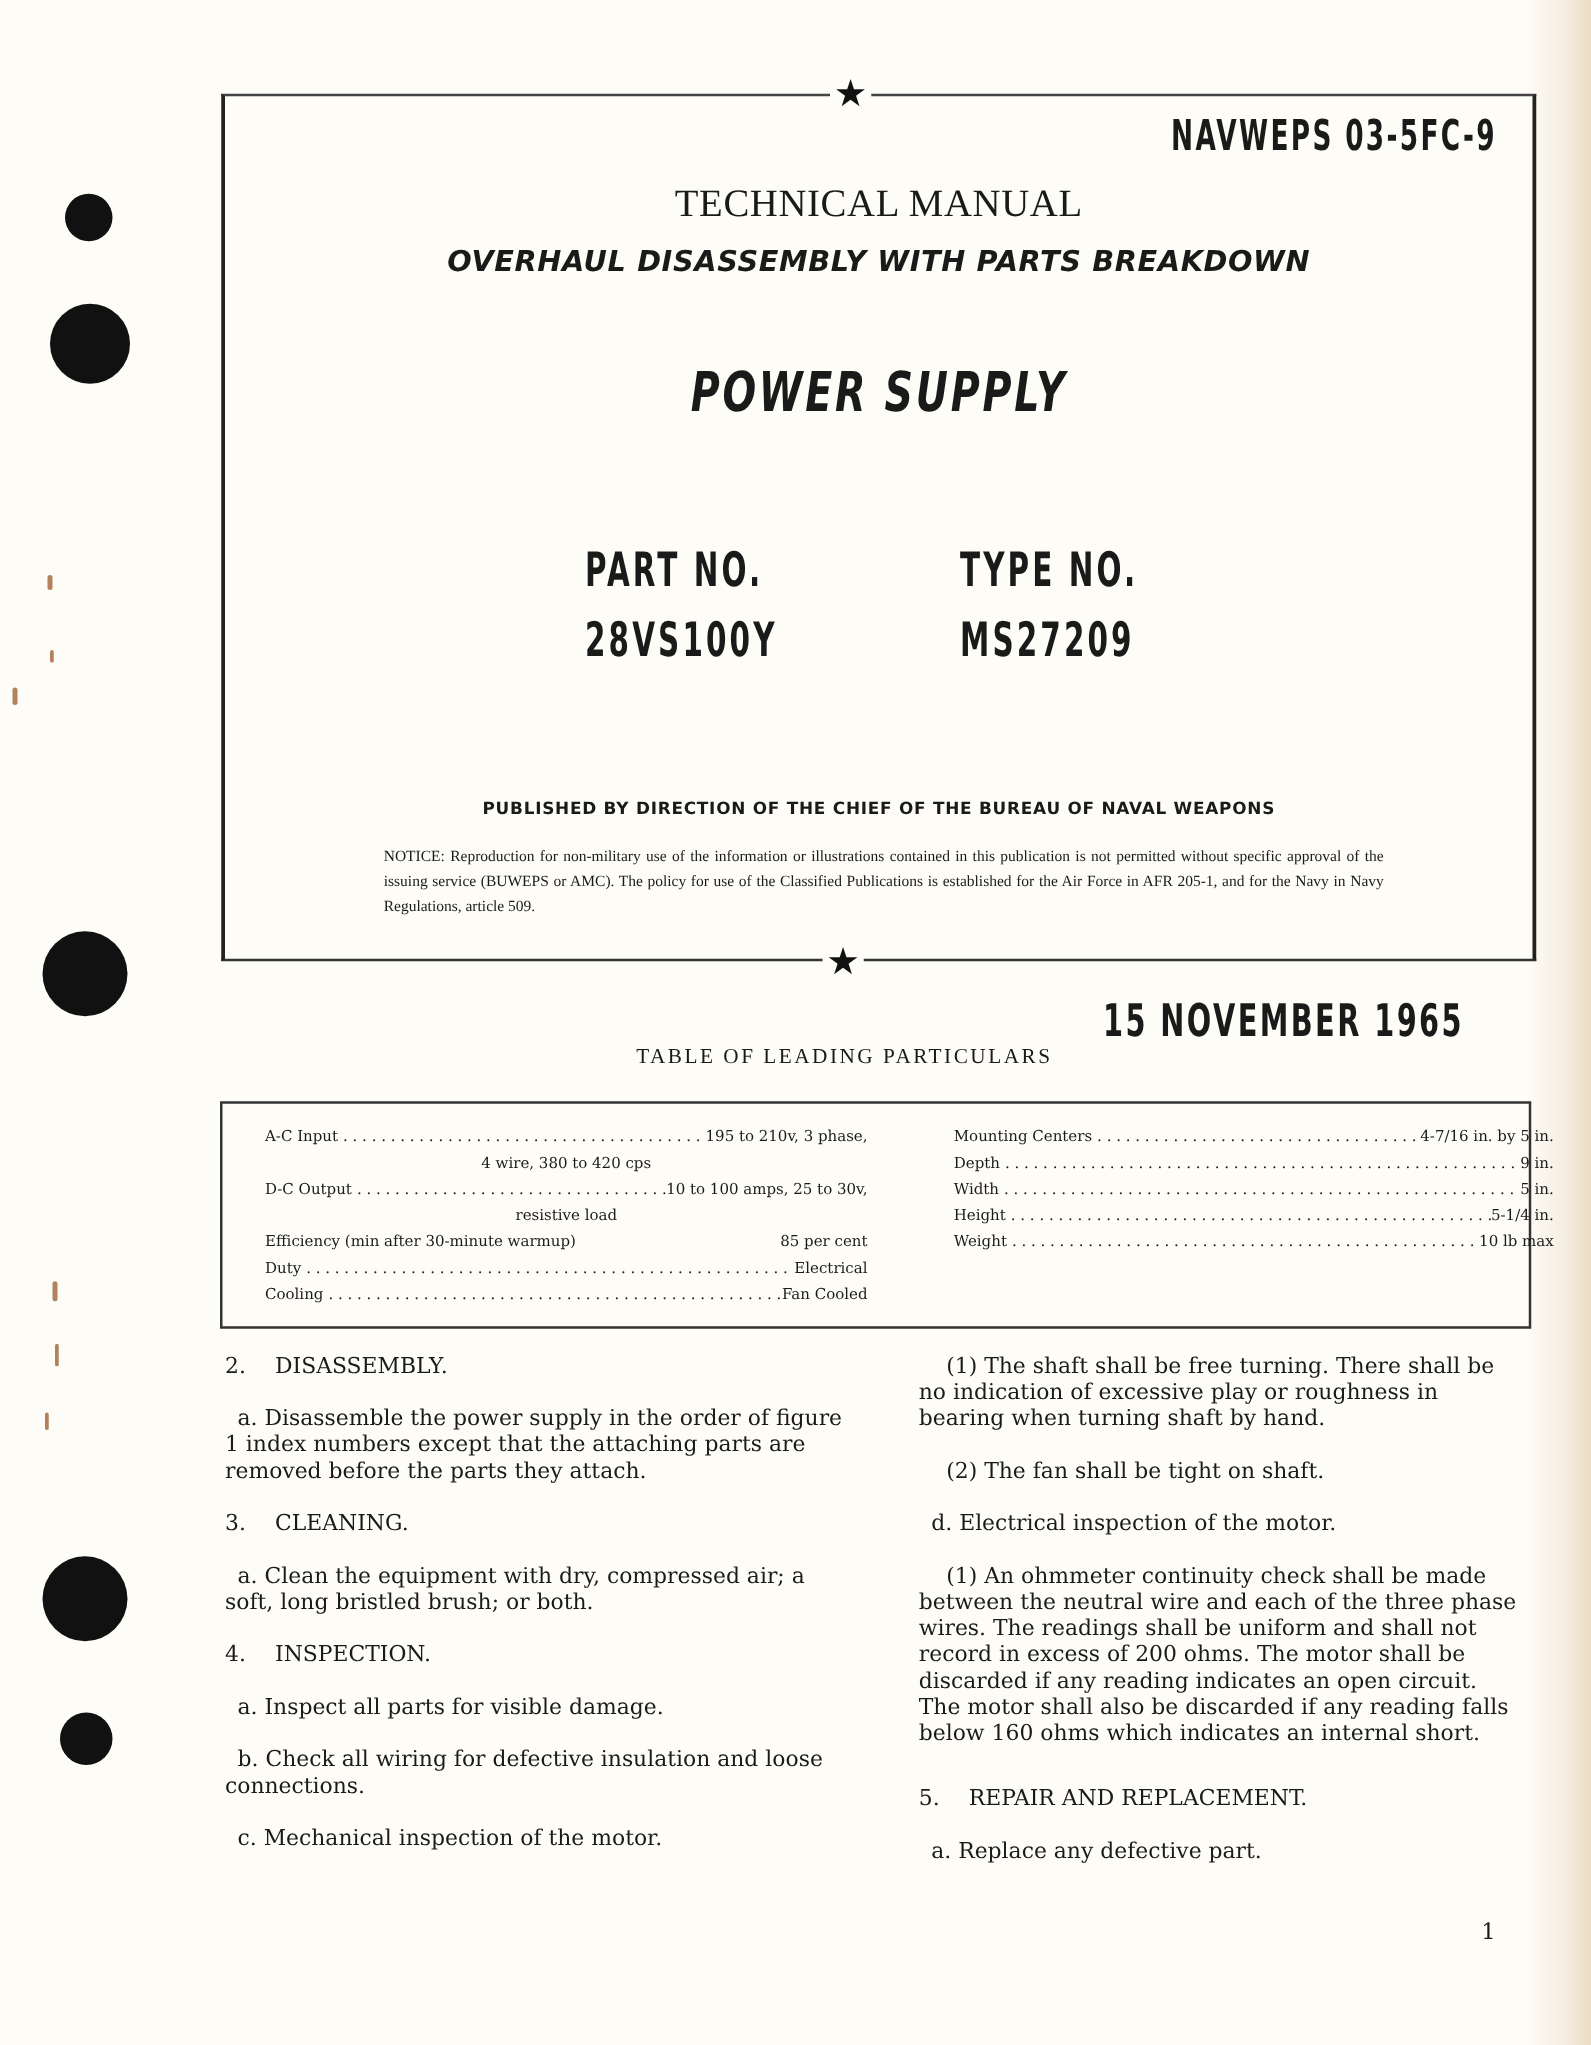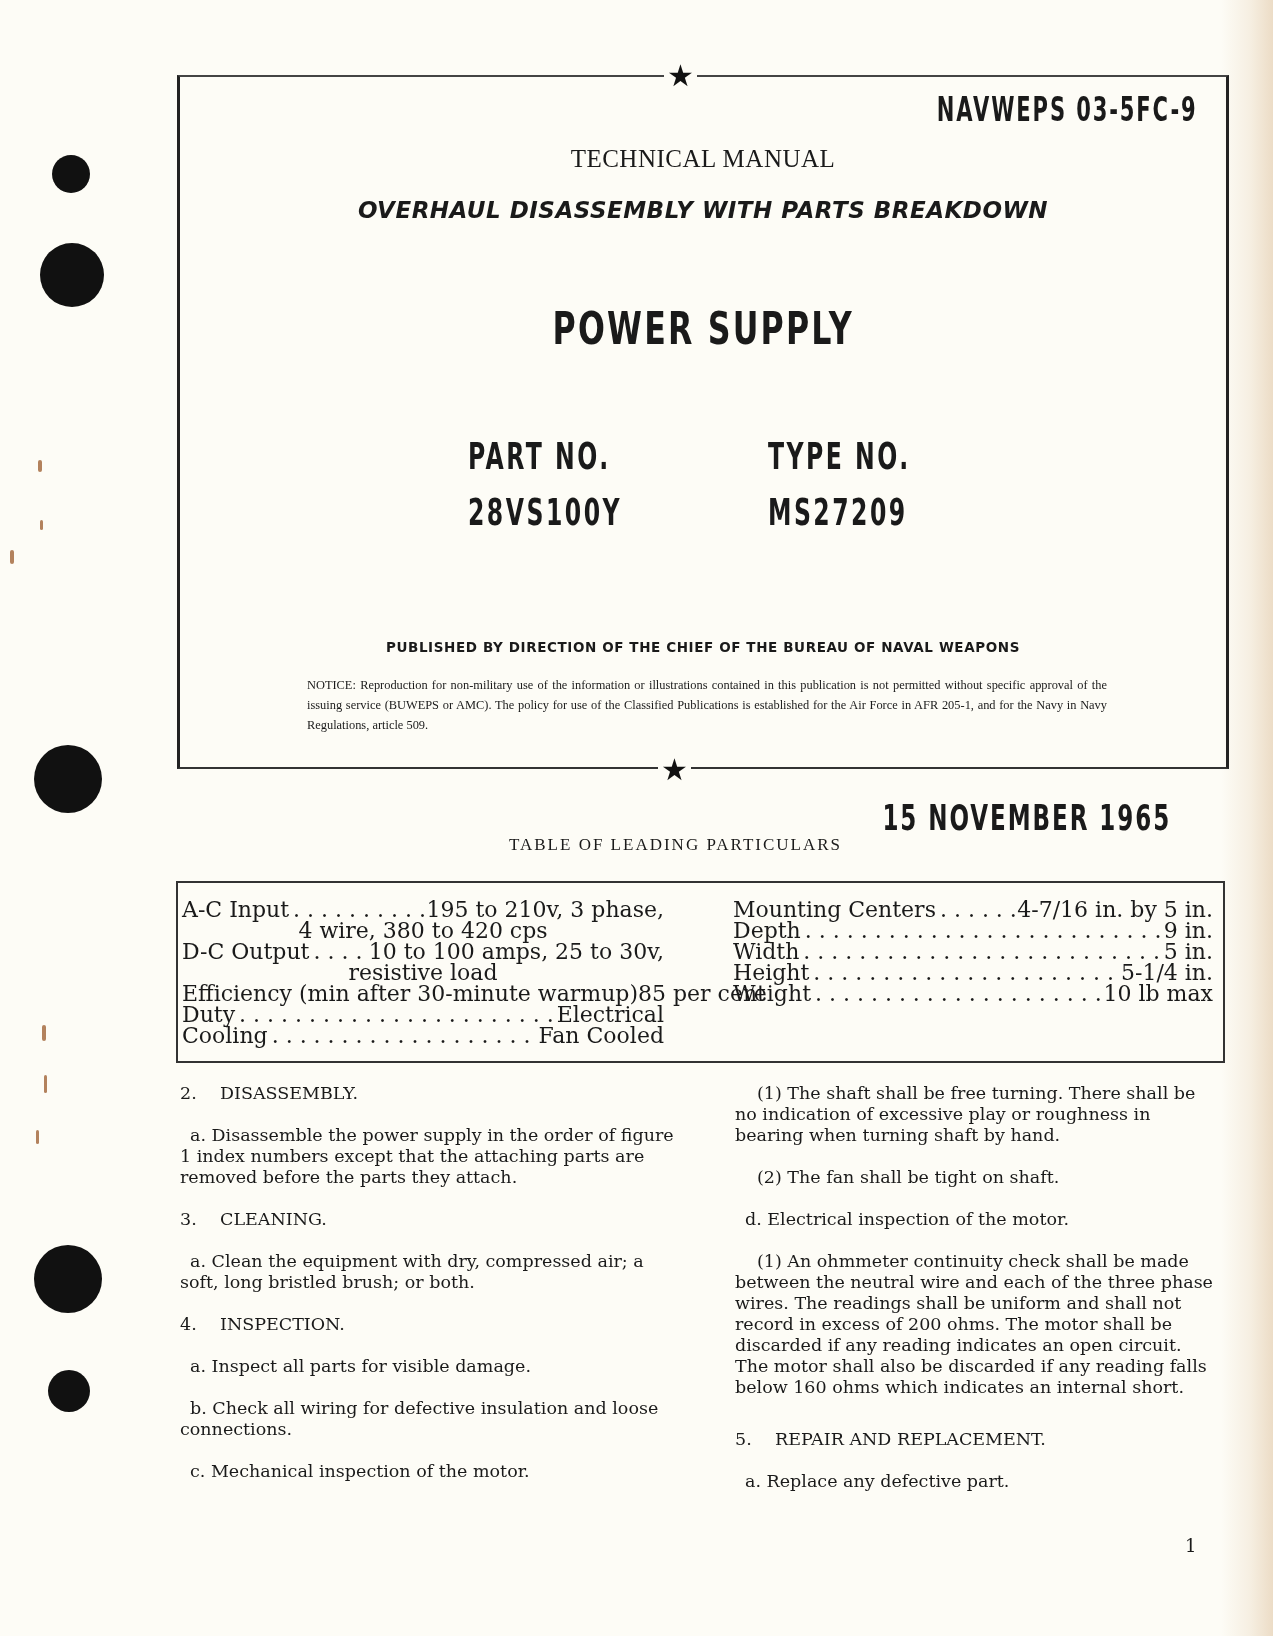--- a/index.html
+++ b/index.html
@@ -24,38 +24,38 @@
     border-top: 2px solid #444; border-bottom: 2px solid #333;
   }
   .star {
     position: absolute; font-size: 30px; line-height: 30px; color: #111;
     background: #fdfcf6; padding: 0 3px; font-family: "DejaVu Sans", sans-serif;
   }
   .abs { position: absolute; }
   .center-x { left: 0; right: 0; text-align: center; }
 
   .doc-number { position: absolute; right: 28px; top: 12px; font-size: 34px; letter-spacing: 3px; transform: scaleX(.62); transform-origin: right top; font-family: "DejaVu Sans", sans-serif; font-weight: bold; white-space: nowrap; }
-  .tm-title { top: 68px; font-size: 25px; font-family: "Liberation Serif", serif; letter-spacing: .5px; }
+  .tm-title { top: 68px; font-size: 31px; font-family: "Liberation Serif", serif; letter-spacing: .5px; }
   .tm-subtitle { top: 120px; font-size: 23px; font-style: italic; font-weight: bold; font-family: "DejaVu Sans", sans-serif; letter-spacing: .5px; }
-  .ps-title { top: 226px; }
+  .ps-title { top: 212px; font-style: italic; }
   .ps-title span { font-size: 44px; letter-spacing: 3px; transform: scaleX(.72); transform-origin: center top; display: inline-block; font-family: "DejaVu Sans", sans-serif; font-weight: bold; }
 
   .pn { position: absolute; font-family: "DejaVu Sans", sans-serif; font-weight: bold; font-size: 38px; letter-spacing: 4px; transform: scaleX(.62); transform-origin: left top; white-space: nowrap; }
 
   .published { top: 562px; font-size: 13.5px; font-weight: bold; font-family: "DejaVu Sans", sans-serif; letter-spacing: .6px; }
   .notice { position: absolute; left: 127px; top: 598px; width: 800px; font-size: 12.4px; line-height: 20px; font-family: "Liberation Serif", serif; text-align: justify; }
 
   .date { position: absolute; right: 102px; top: 797px; font-family: "DejaVu Sans", sans-serif; font-weight: bold; font-size: 36px; letter-spacing: 3px; transform: scaleX(.64); transform-origin: right top; white-space: nowrap; }
   .tlp-heading { position: absolute; left: 0; width: 1271px; text-align: center; top: 835px; font-size: 17px; letter-spacing: 2px; font-family: "Liberation Serif", serif; padding-left: 80px; box-sizing: border-box; }
 
   .particulars {
     position: absolute; left: 176px; top: 881px; width: 1045px; height: 178px;
     border: 2px solid #333;
   }
-  .pcol { position: absolute; top: 16px; font-size: 22px; line-height: 21px; font-family: "DejaVu Serif", serif; }
+  .pcol { position: absolute; top: 16px; font-size: 12px; line-height: 21px; font-family: "DejaVu Serif", serif; margin-left: 30px; }
   .pcol.left { left: 4px; width: 482px; }
   .pcol.right { left: 555px; width: 480px; }
   .prow { display: flex; white-space: nowrap; }
   .prow .lbl { flex: 0 0 auto; }
   .prow .dots { flex: 1 1 auto; overflow: hidden; letter-spacing: 2px; padding: 0 4px; }
   .prow .dots::before { content: ". . . . . . . . . . . . . . . . . . . . . . . . . . . . . . . . . . . . . . . . . . . . . . . . . . . . . . . . . . . . . . . . . . . . . . . . . . . . . . . . . . . ."; letter-spacing: 0; }
   .prow .val { flex: 0 0 auto; }
   .prow.cont { justify-content: center; }
 
   .body-col { position: absolute; top: 1083px; width: 500px; font-size: 17.5px; line-height: 21px; font-family: "DejaVu Serif", serif; }

